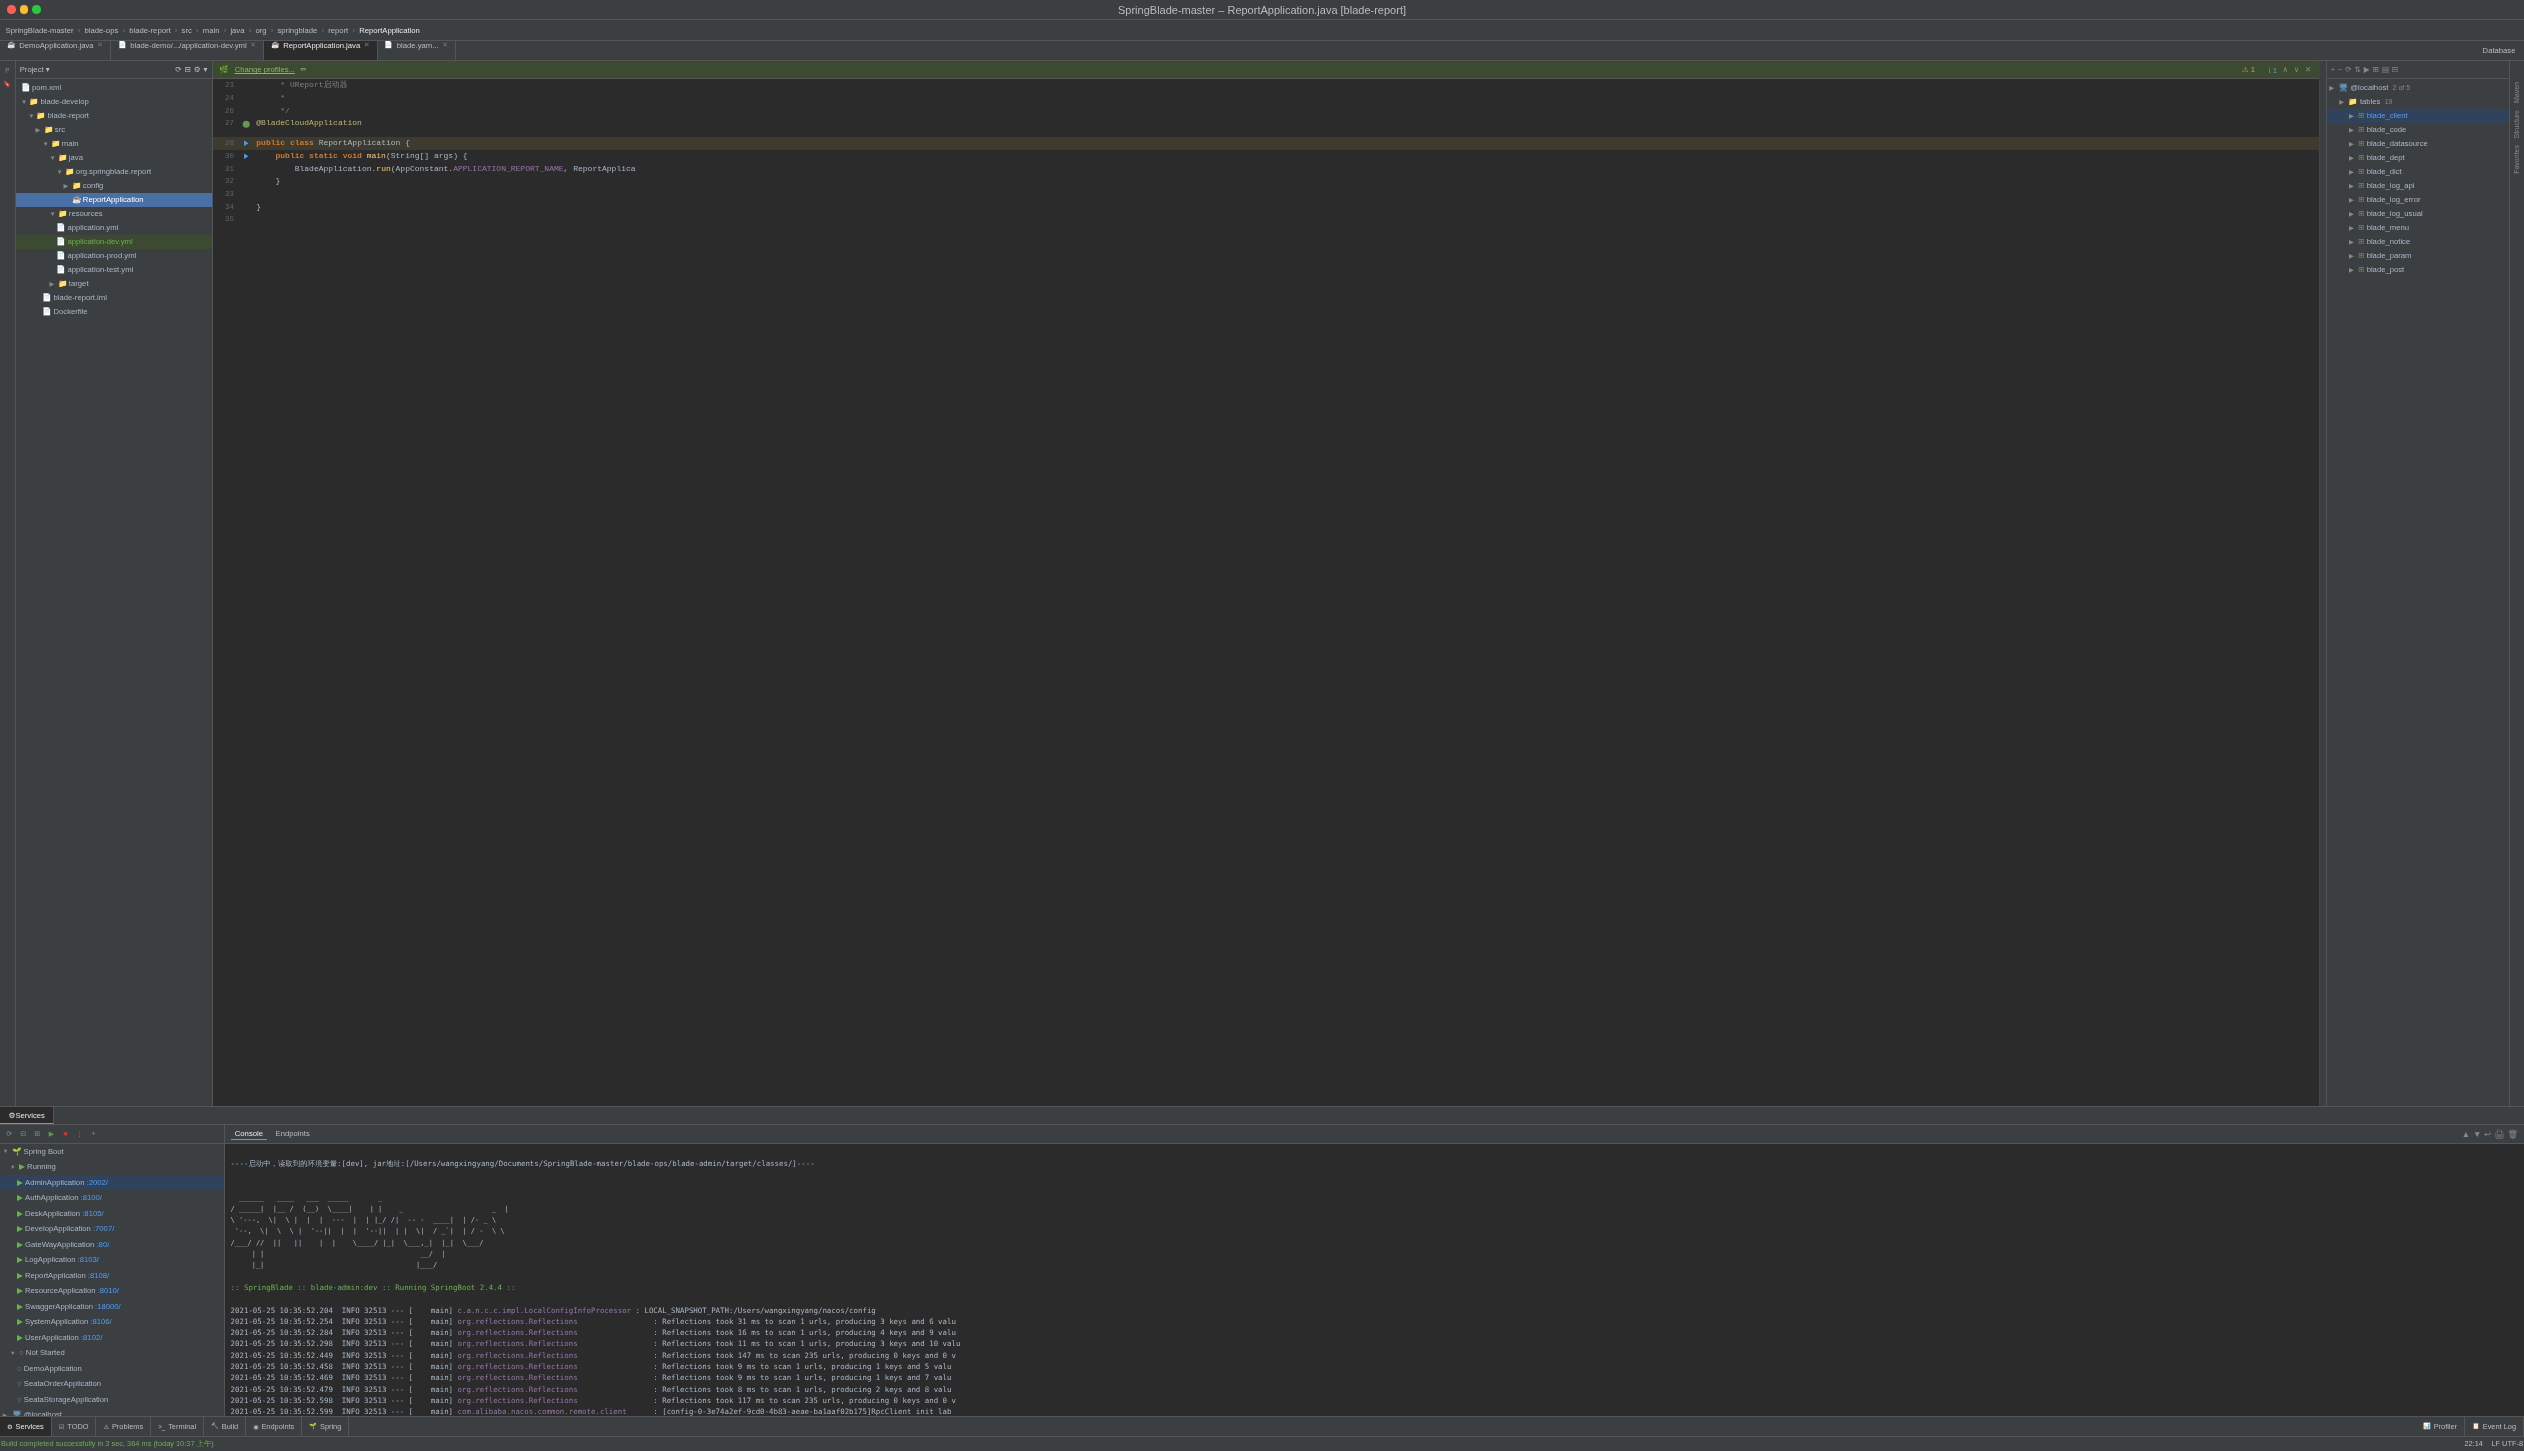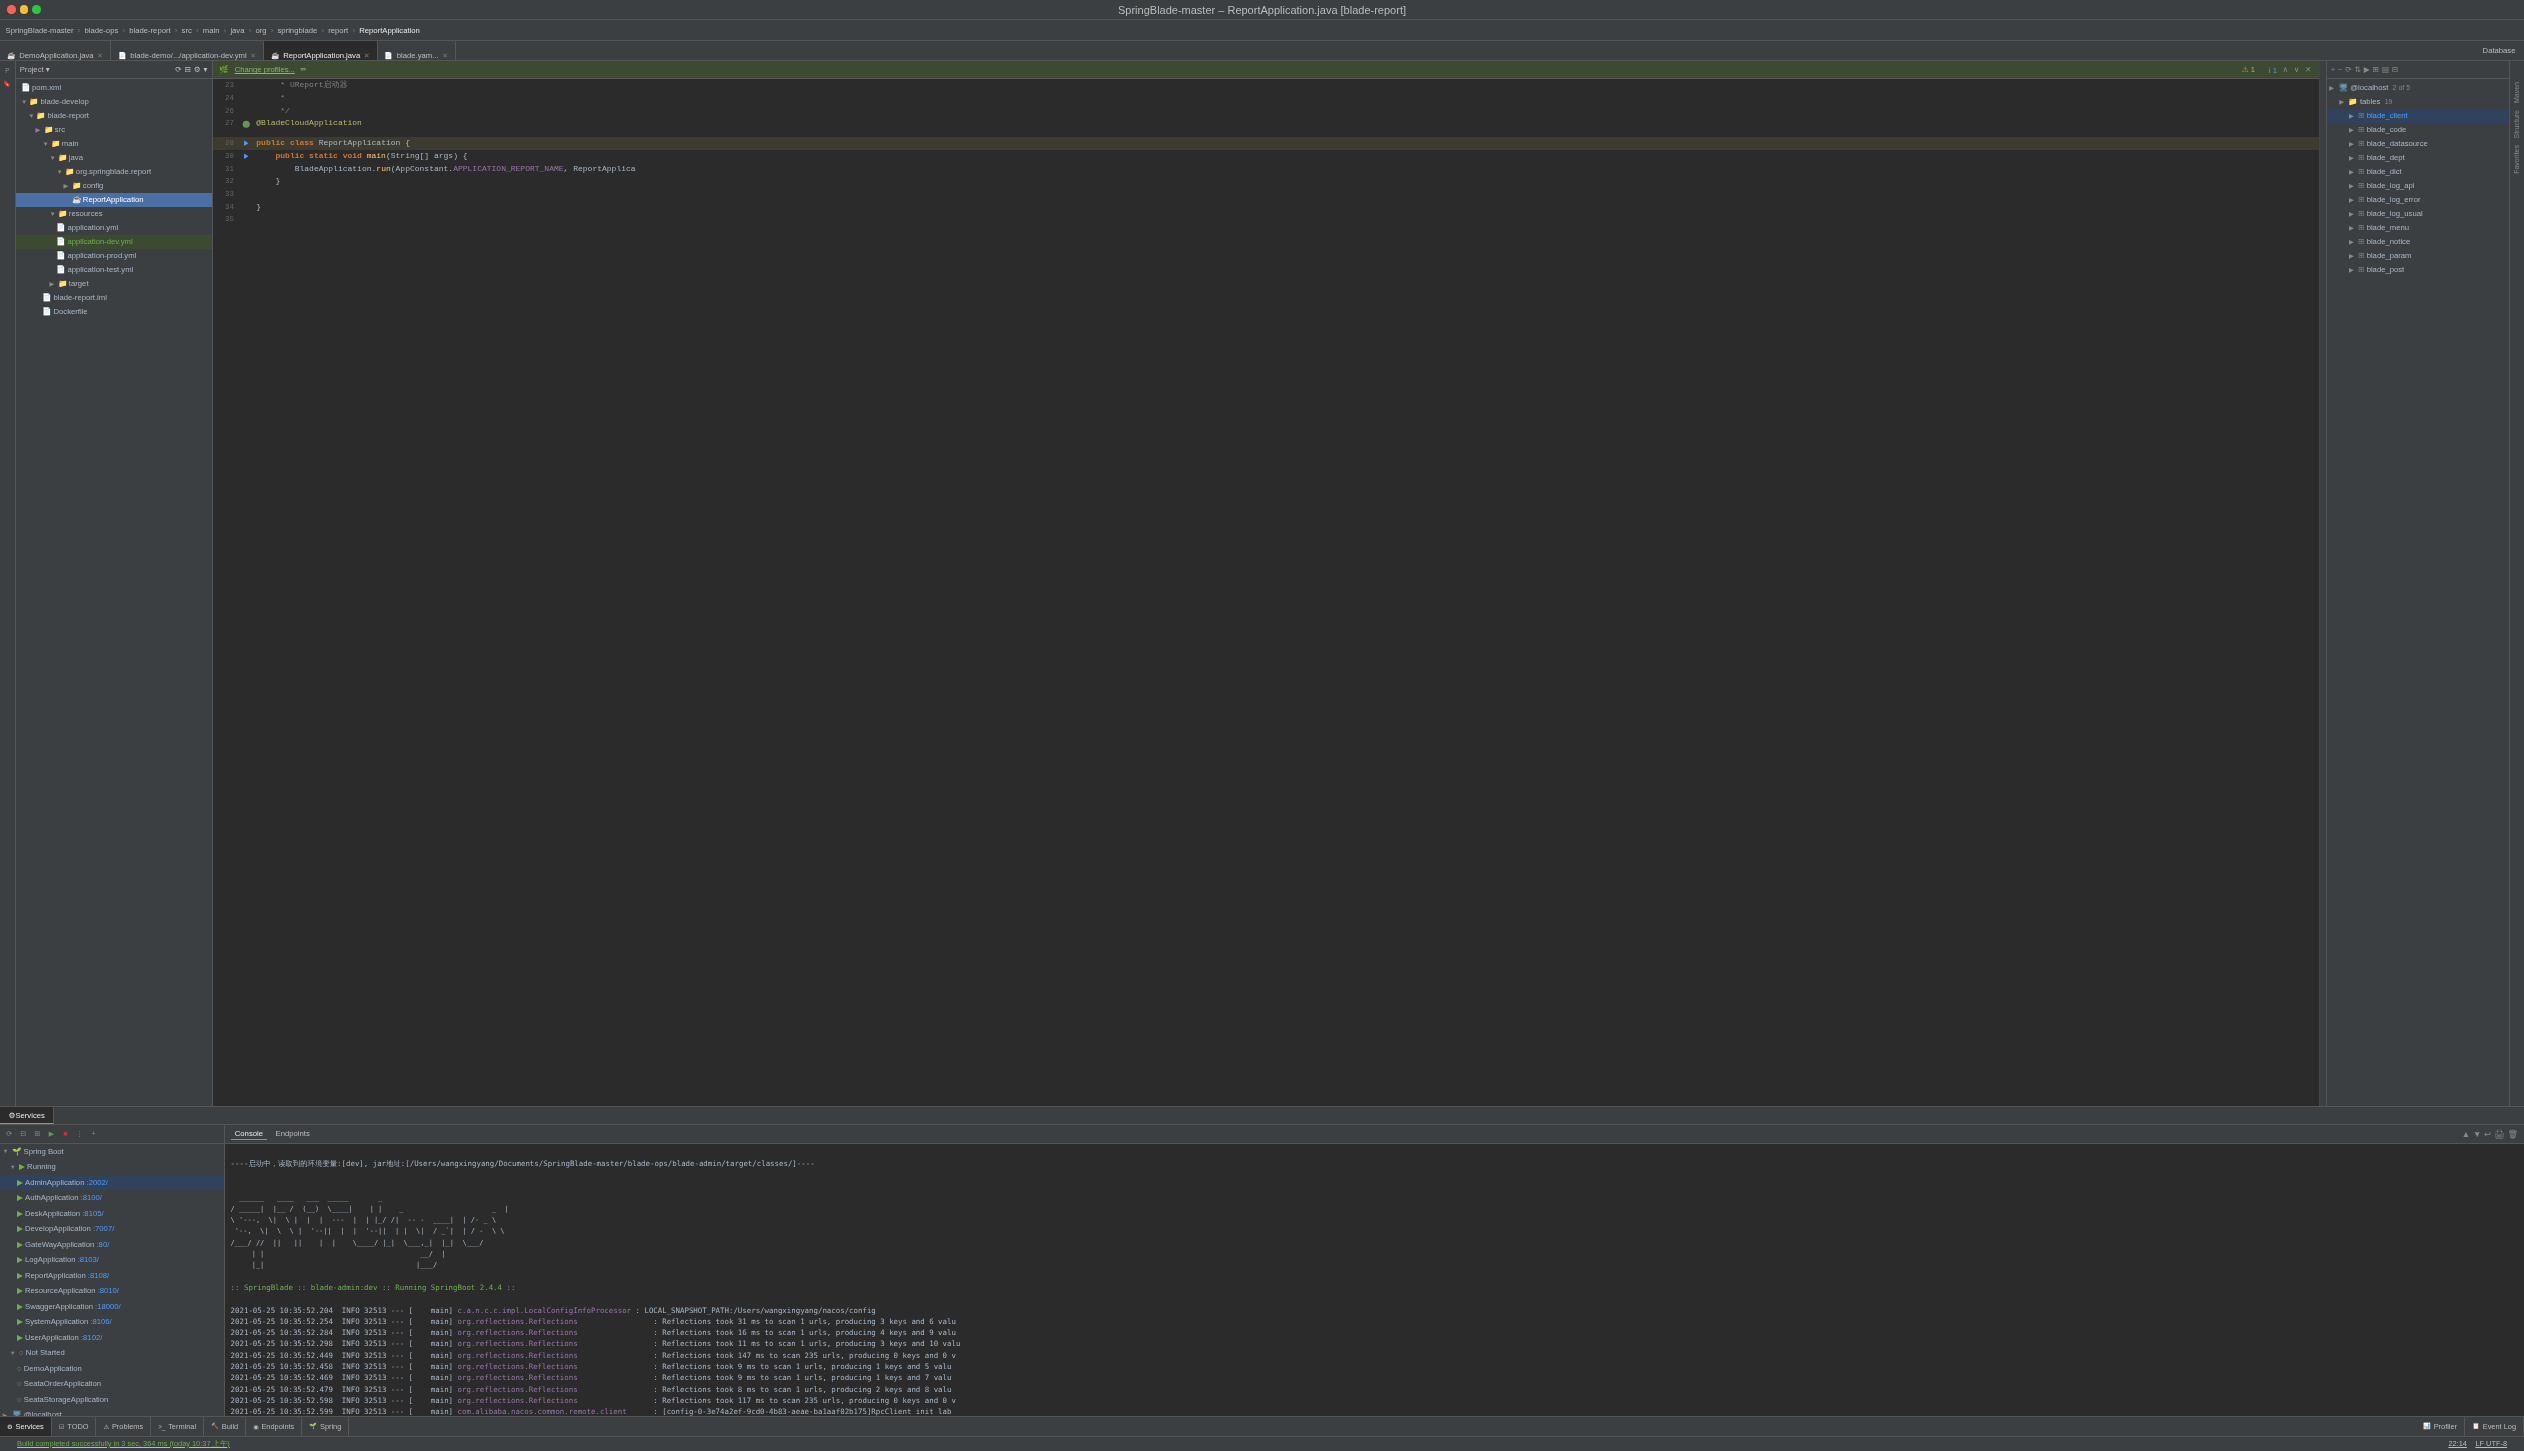--- a/index.html
+++ b/index.html
@@ -65,21 +65,21 @@
       background: #3c3f41;
       height: 20px;
       display: flex;
       align-items: stretch;
       border-bottom: 0.7px solid #555;
       flex-shrink: 0;
       font-size: 7.7px;
     }
     .tab {
       display: flex;
-      align-items: flex-end;
+      align-items: flex-start;
       padding: 0 7px;
       gap: 3.5px;
       color: #bbb;
       border-right: 0.7px solid #555;
       cursor: pointer;
       white-space: nowrap;
     }
     .tab.active {
       background: #2b2b2b;
       color: #e8e8e8;
@@ -420,27 +420,26 @@
     .log-class { color: #9876aa; }
     .banner-art { color: #a9b7c6; font-size: 7px; line-height: 10px; }
     .spring-banner { color: #6ab04c; }
 
     
     #status-bar {
       height: 15.5px;
       background: #3c3f41;
       display: flex;
       align-items: center;
-      padding: 0 17px;
+      padding: 0 1px;
       gap: 5.6px;
       border-top: 0.7px solid #555;
       font-size: 7.4px;
       color: #bbb;
       flex-shrink: 0;
-      text-decoration: underline;
     }
     #status-right { margin-left: auto; display: flex; gap: 8.5px; }
     .status-success { color: #6ab04c; }
 
     
     #window-buttons-row {
       height: 20px;
       background: #3c3f41;
       display: flex;
       align-items: center;

